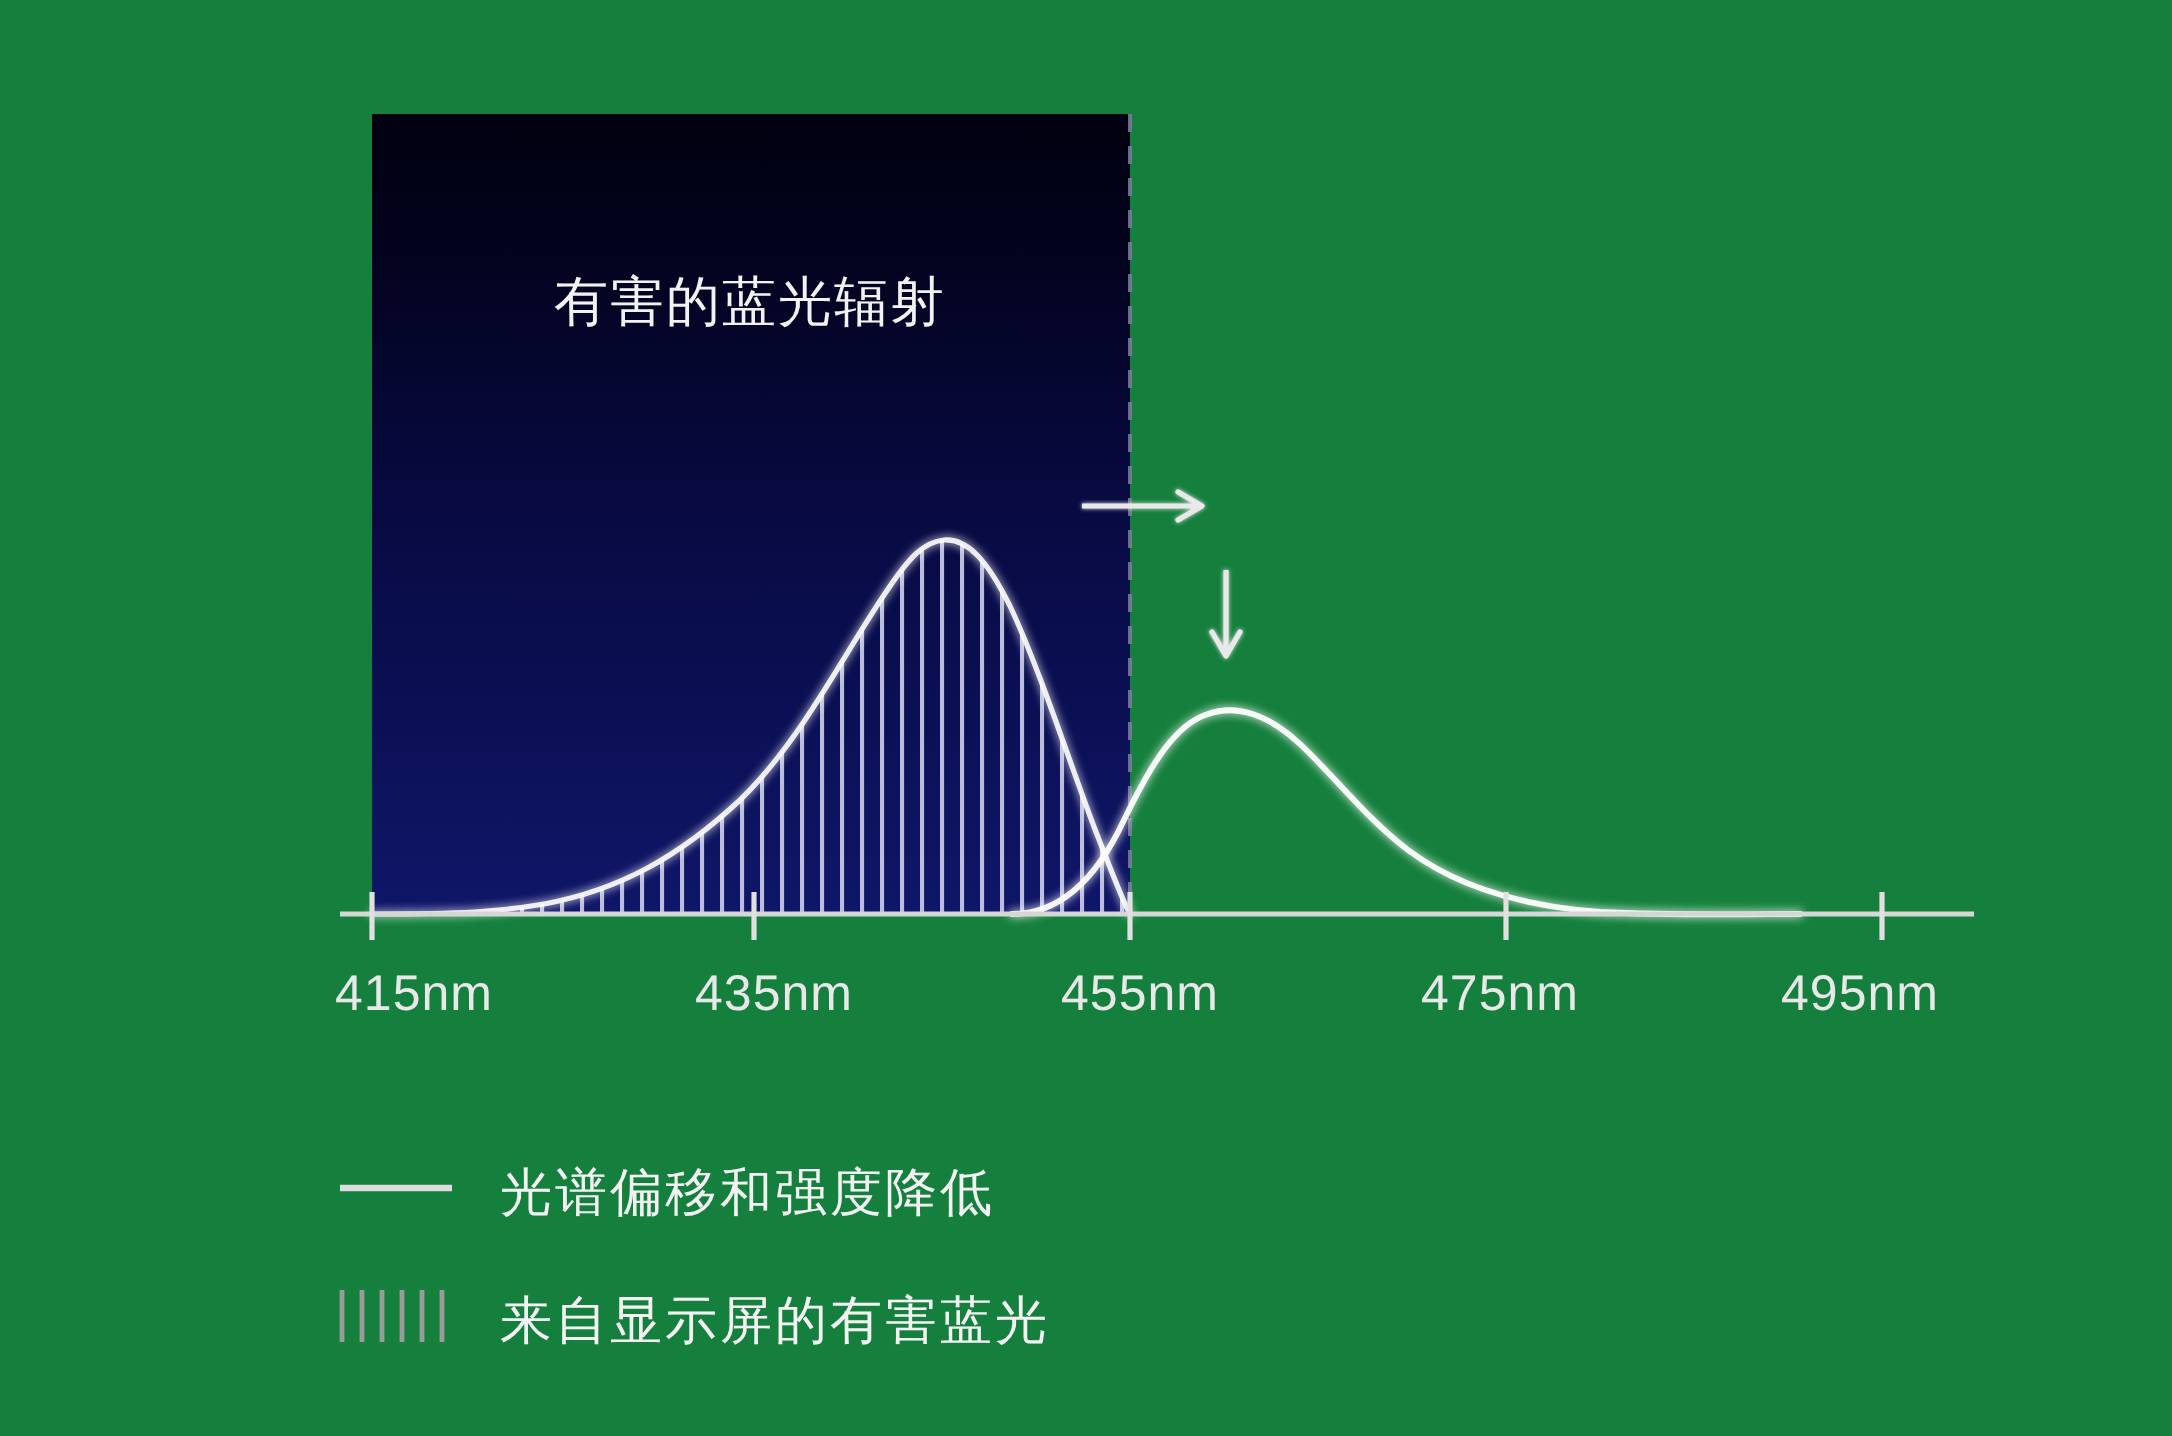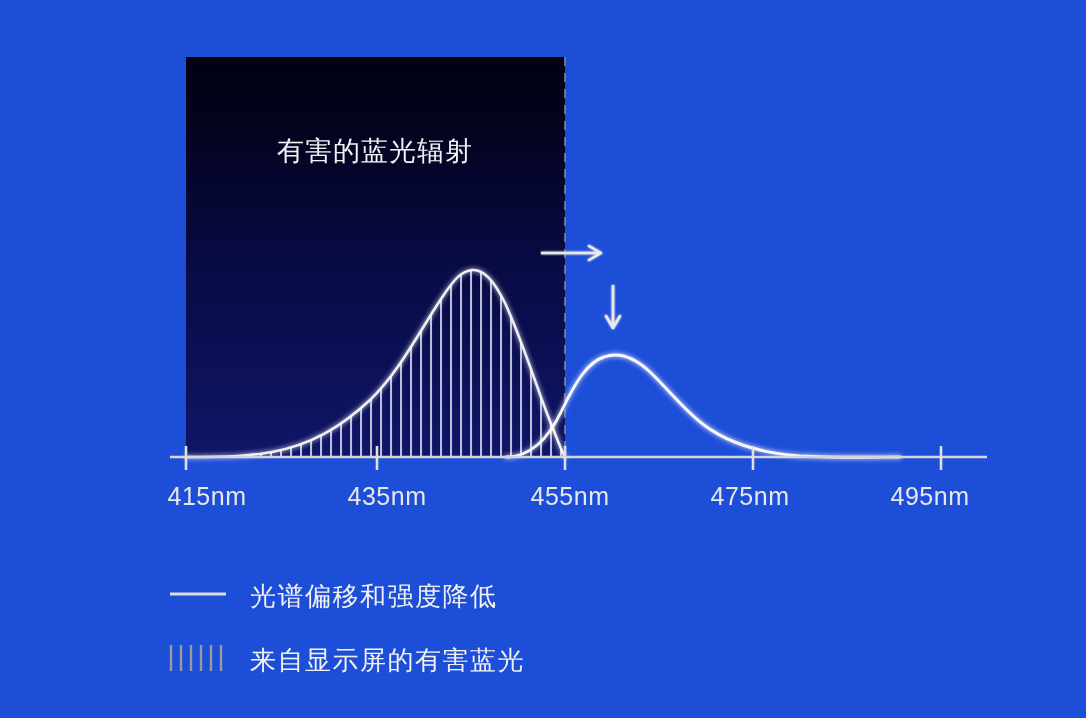--- a/index.html
+++ b/index.html
@@ -13,21 +13,21 @@
     overflow: hidden;
     font-family: "Liberation Sans", "DejaVu Sans", sans-serif;
     color: #ffffff;
     position: relative;
   }
   #stage {
     position: absolute;
     left: 0; top: 0;
     width: 1086px;
     height: 718px;
-    background: #1d4ed8;
+    background: #15803d;
   }
   svg#chart {
     position: absolute;
     left: 0; top: 0;
     width: 1086px;
     height: 718px;
     display: block;
   }
   .tick-label {
     font-family: "Liberation Sans", "DejaVu Sans", sans-serif;

